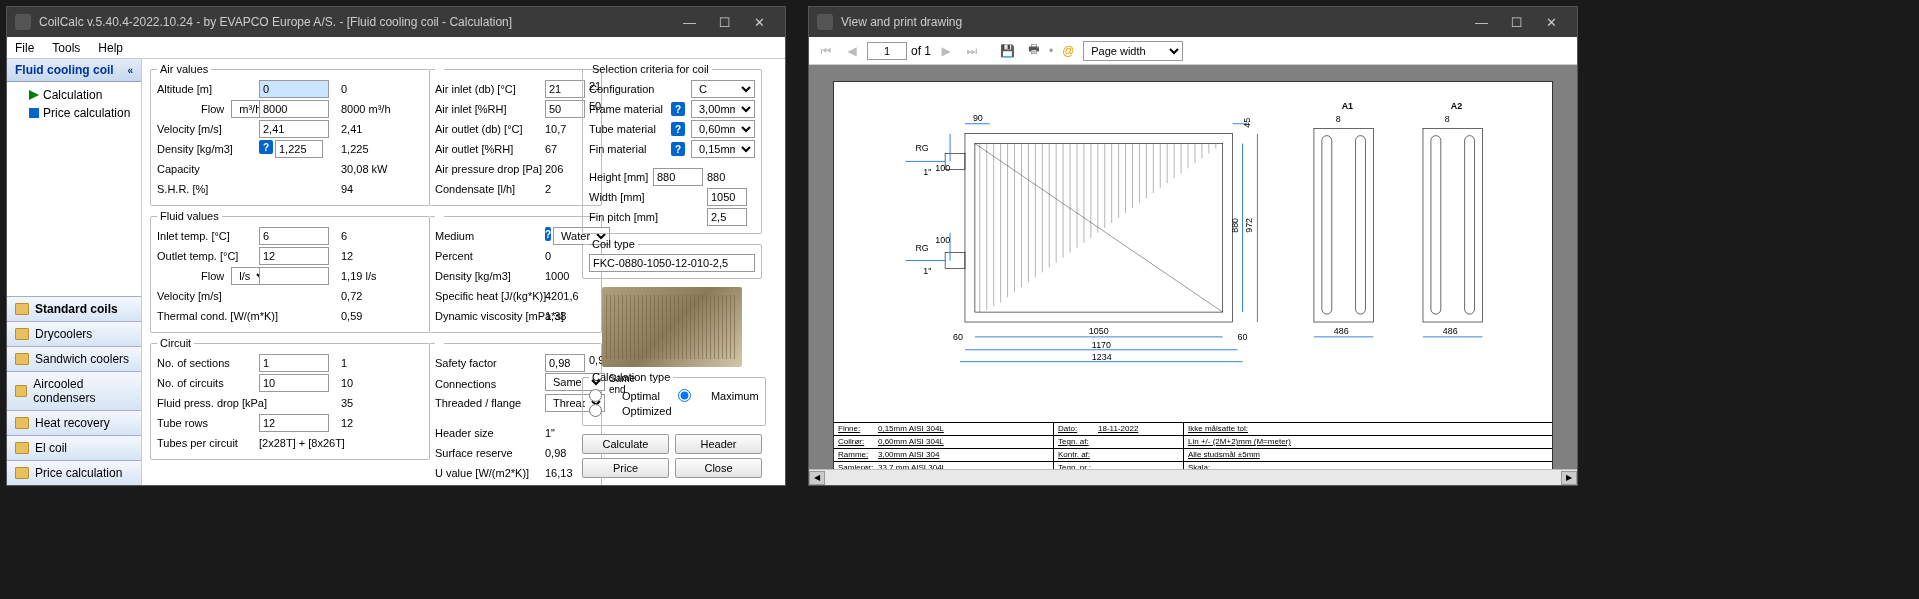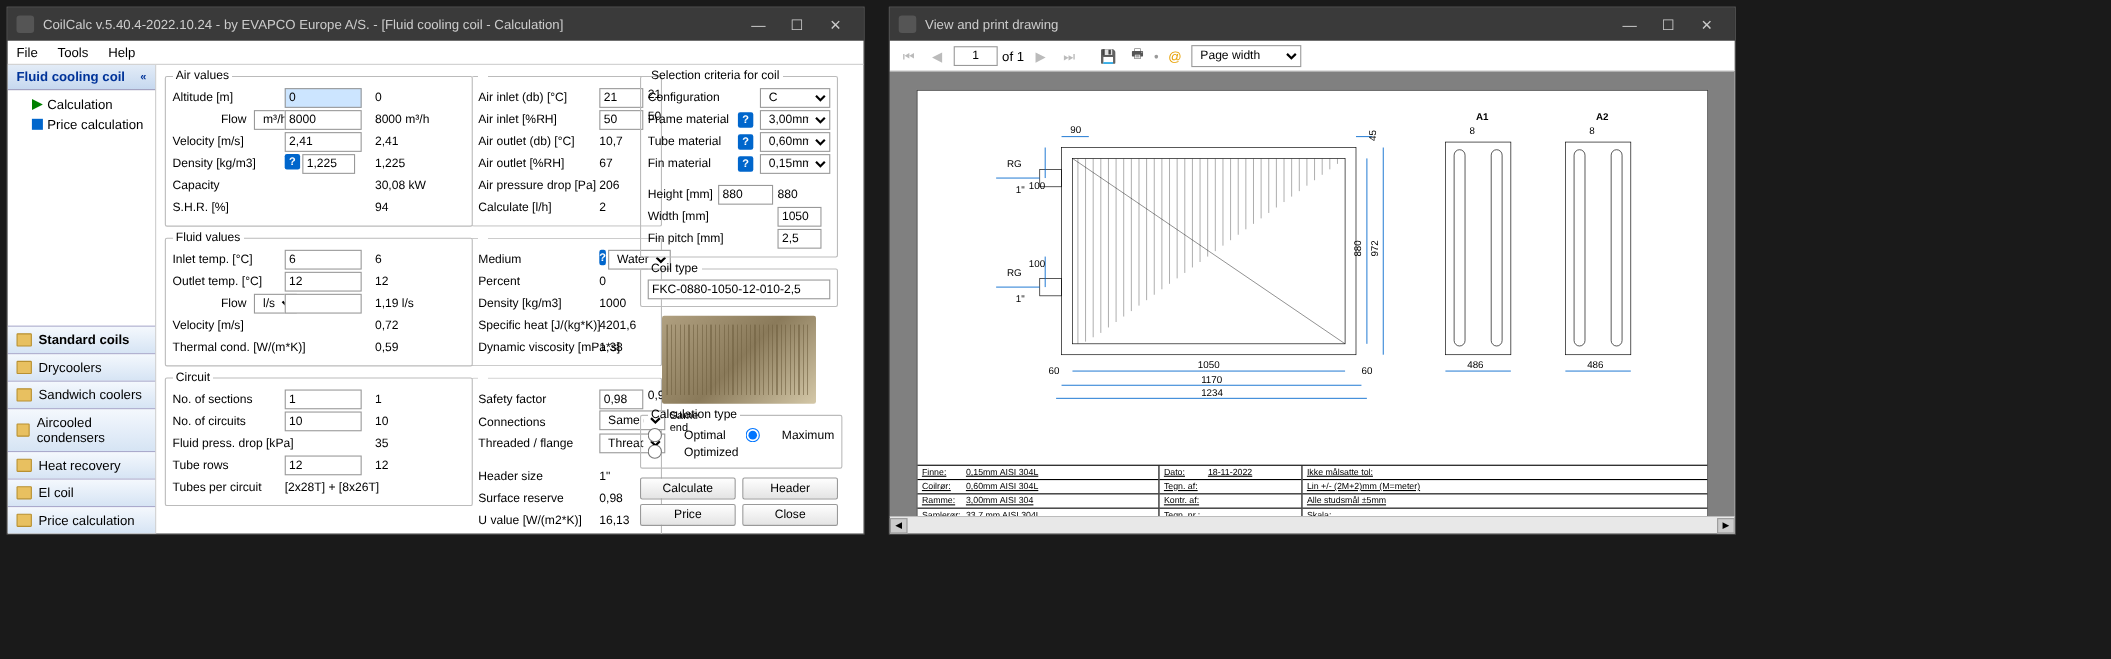--- a/index.html
+++ b/index.html
@@ -260,21 +260,21 @@
             </div>
           <div class="brow">
               <span class="lbl">Air outlet [%RH]</span>
               <span>67</span>
             </div>
           <div class="brow">
               <span class="lbl">Air pressure drop [Pa]</span>
               <span>206</span>
             </div>
           <div class="brow">
-              <span class="lbl">Calculate [l/h]</span>
+              <span class="lbl">Condensate [l/h]</span>
               <span>2</span>
             </div>
         </fieldset>
         <fieldset style="border-left:none;margin-left:-7px;">
           <legend>&nbsp;</legend>
           <div class="brow">
               <span class="lbl">Medium</span>
               <span style="display:flex;gap:2px;">
                 <span class="helpico">?</span>
                 <select style="width:70px;"><option>Water</option></select>

